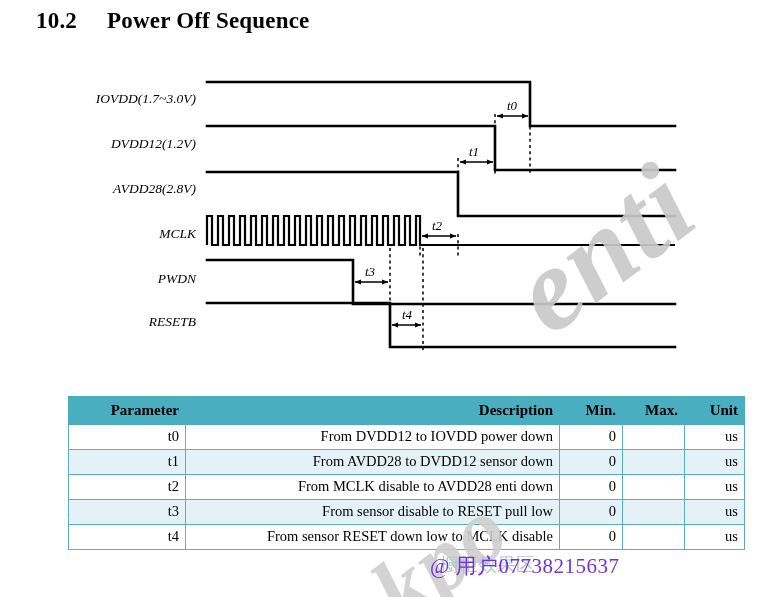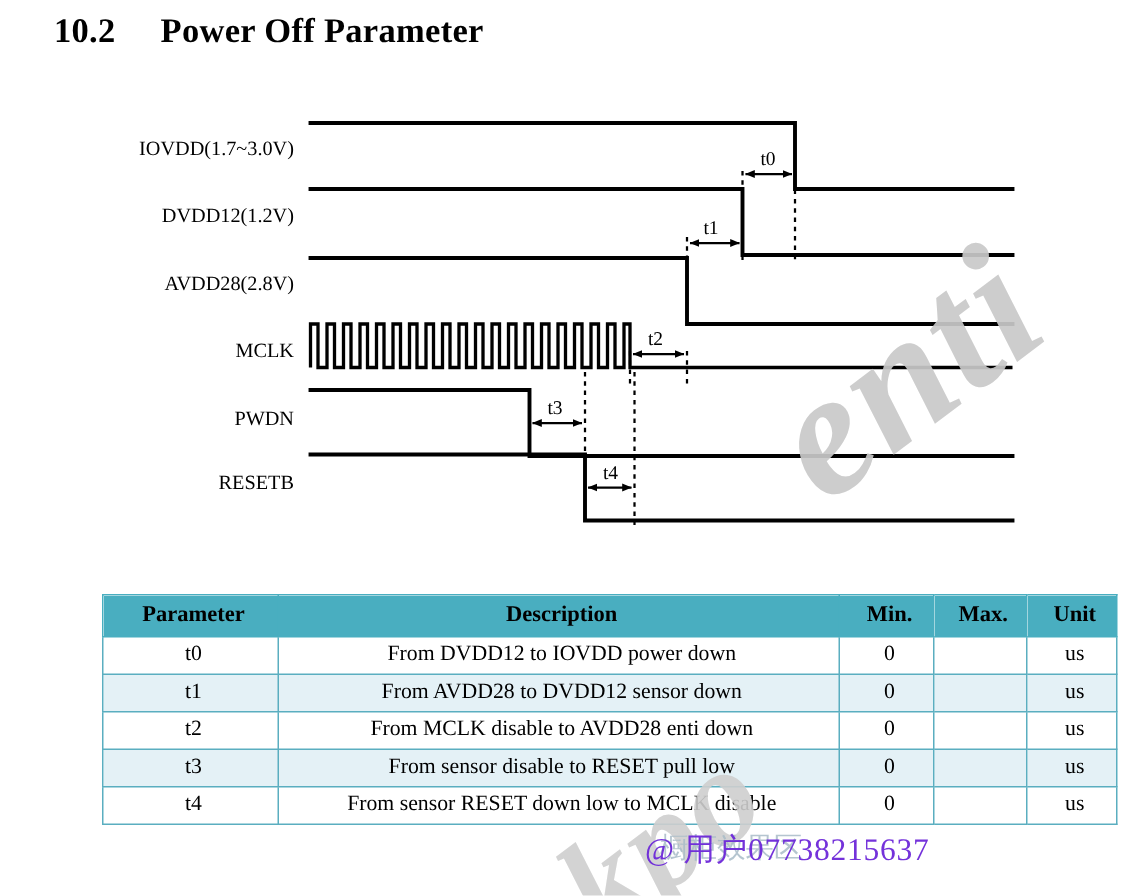--- a/index.html
+++ b/index.html
@@ -29,20 +29,21 @@
   }
   #heading .num { margin-right: 30px; }
 
   
   #diagram {
     position: absolute;
     left: 0;
     top: 58px;
     width: 663px;
     height: 310px;
+    font-style: italic;
   }
   #diagram svg { display: block; }
 
   .sig-label {
     font-family: "Liberation Serif", serif;
     font-size: 13.5px;
     fill: #000000;
   }
   .t-label {
     font-family: "Liberation Serif", serif;
@@ -88,21 +89,21 @@
   }
   #spec-table col.c-param { width: 117px; }
   #spec-table col.c-desc  { width: 374px; }
   #spec-table col.c-min   { width: 63px; }
   #spec-table col.c-max   { width: 62px; }
   #spec-table col.c-unit  { width: 60px; }
 
   #spec-table th, #spec-table td {
     border: 1px solid #5aaec0;
     padding: 3px 6px 4px 10px;
-    text-align: center;
+    text-align: right;
     vertical-align: middle;
     height: 24px;
     box-sizing: border-box;
     overflow: hidden;
     white-space: nowrap;
   }
   #spec-table thead th {
     background: #49aec0;
     color: #000000;
     font-weight: bold;
@@ -165,21 +166,21 @@
     font-family: Liberation Mono, monospace;
     font-size: 19px;
     color: #a9bcc8;
     white-space: nowrap;
     opacity: 0.85;
   }
 </style>
 </head>
 <body>
 
-<div id="heading"><span class="num">10.2</span><span>Power Off Parameter</span></div>
+<div id="heading"><span class="num">10.2</span><span>Power Off Sequence</span></div>
 
 <div id="diagram">
 <svg width="760" height="310" viewBox="0 0 760 310" xmlns="http://www.w3.org/2000/svg">
   <defs>
     <marker id="arrR" markerWidth="7" markerHeight="7" refX="6.2" refY="3" orient="auto" markerUnits="userSpaceOnUse">
       <path d="M0,0.4 L6.4,3 L0,5.6 z" fill="#000000"></path>
     </marker>
     <marker id="arrL" markerWidth="7" markerHeight="7" refX="0.8" refY="3" orient="auto" markerUnits="userSpaceOnUse">
       <path d="M7,0.4 L0.6,3 L7,5.6 z" fill="#000000"></path>
     </marker>

